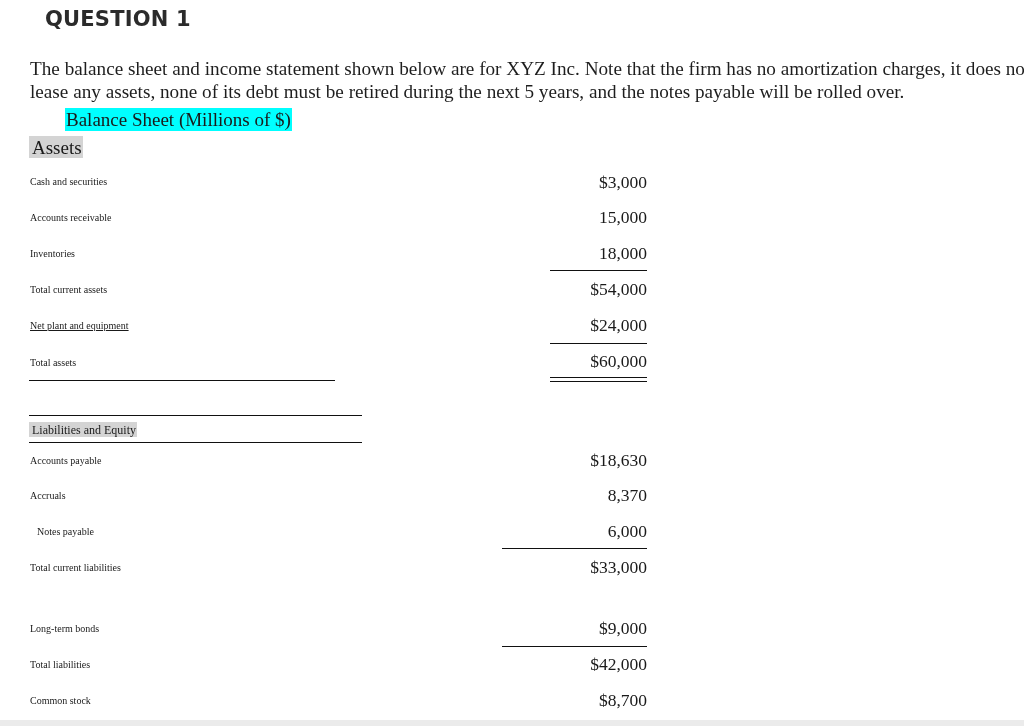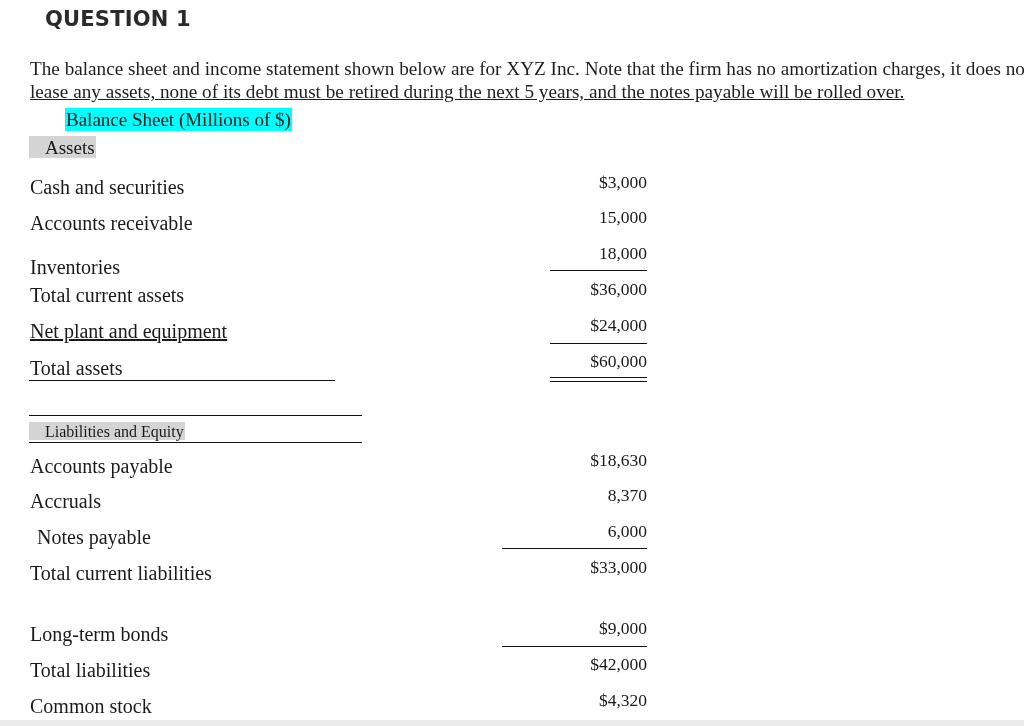--- a/index.html
+++ b/index.html
@@ -8,62 +8,62 @@
     background: #ffffff; color: #1a1a1a;
     font-family: "Liberation Serif", "DejaVu Serif", serif;
   }
   .abs { position: absolute; white-space: nowrap; }
   .qtitle {
     left: 45px; top: 7px; font-family: "DejaVu Sans", "Liberation Sans", sans-serif;
     font-weight: bold; font-size: 21px; color: #2b2b2b; letter-spacing: 0.2px;
   }
   .para { left: 30px; font-size: 19.2px; color: #1e1e1e; }
   .hl-cyan { background: #00ffff; padding: 1px 1px 1px 1px; }
-  .hl-gray { background: #d4d4d4; padding: 1px 1px 0 16px; }
+  .hl-gray { background: #d4d4d4; padding: 1px 1px 0 3px; }
   .sheet-title { left: 29px; top: 109px; font-size: 19px; padding-left: 36px; }
   .assets-head { left: 29px; top: 137px; font-size: 19px; }
-  .label { left: 30px; font-size: 20px; color: #1a1a1a; }
+  .label { left: 30px; font-size: 10px; color: #1a1a1a; }
   .value { right: 377px; font-size: 17.5px; color: #1a1a1a; text-align: right; }
   .rule { position: absolute; height: 0; border-top: 1.5px solid #111; }
-  .liab-head { left: 29px; top: 423px; font-size: 16px; }
+  .liab-head { left: 29px; top: 423px; font-size: 12px; }
   .bottom-band {
     position: absolute; left: 0; top: 720px; width: 1024px; height: 6px;
     background: #ebebeb;
   }
 </style>
 </head>
 <body>
 
 <div class="abs qtitle">QUESTION 1</div>
 
 <div class="abs para" style="top:58px;">The balance sheet and income statement shown below are for XYZ Inc. Note that the firm has no amortization charges, it does not</div>
-<div class="abs para" style="top:81px;text-decoration:underline;">lease any assets, none of its debt must be retired during the next 5 years, and the notes payable will be rolled over.</div>
+<div class="abs para" style="top:81px;">lease any assets, none of its debt must be retired during the next 5 years, and the notes payable will be rolled over.</div>
 
 <div class="abs sheet-title">
   <span class="hl-cyan">Balance Sheet (Millions of $)</span>
 </div>
 
 <div class="abs assets-head">
   <span class="hl-gray">Assets</span>
 </div>
 
 <div>
   <div class="abs label" style="top:176px;">Cash and securities</div>
   <div class="abs value" style="top:172px;">$3,000</div>
 
   <div class="abs label" style="top:212px;">Accounts receivable</div>
   <div class="abs value" style="top:207px;">15,000</div>
 
-  <div class="abs label" style="top:256px;">Inventories</div>
+  <div class="abs label" style="top:248px;">Inventories</div>
   <div class="abs value" style="top:243px;text-align:right;">18,000</div>
 
   <div class="rule" style="left:550px; width:97px; top:270px;"></div>
 
   <div class="abs label" style="top:284px;">Total current assets</div>
-  <div class="abs value" style="top:279px;">$36,000</div>
+  <div class="abs value" style="top:279px;">$54,000</div>
 
   <div class="abs label" style="top:320px;text-decoration:underline;">Net plant and equipment</div>
   <div class="abs value" style="top:315px;">$24,000</div>
 
   <div class="rule" style="left:550px; width:97px; top:343px;"></div>
 
   <div class="abs label" style="top:357px;">Total assets</div>
   <div class="abs value" style="top:351px;">$60,000</div>
 
   <div class="rule" style="left:29px; width:306px; top:380px;"></div>
@@ -96,16 +96,16 @@
 
   <div class="abs label" style="top:623px;">Long-term bonds</div>
   <div class="abs value" style="top:618px;">$9,000</div>
 
   <div class="rule" style="left:502px; width:145px; top:646px;"></div>
 
   <div class="abs label" style="top:659px;">Total liabilities</div>
   <div class="abs value" style="top:654px;">$42,000</div>
 
   <div class="abs label" style="top:695px;">Common stock</div>
-  <div class="abs value" style="top:690px;">$4,320</div>
+  <div class="abs value" style="top:690px;">$8,700</div>
 </div>
 
 <div class="bottom-band"></div>
 
 </body></html>

